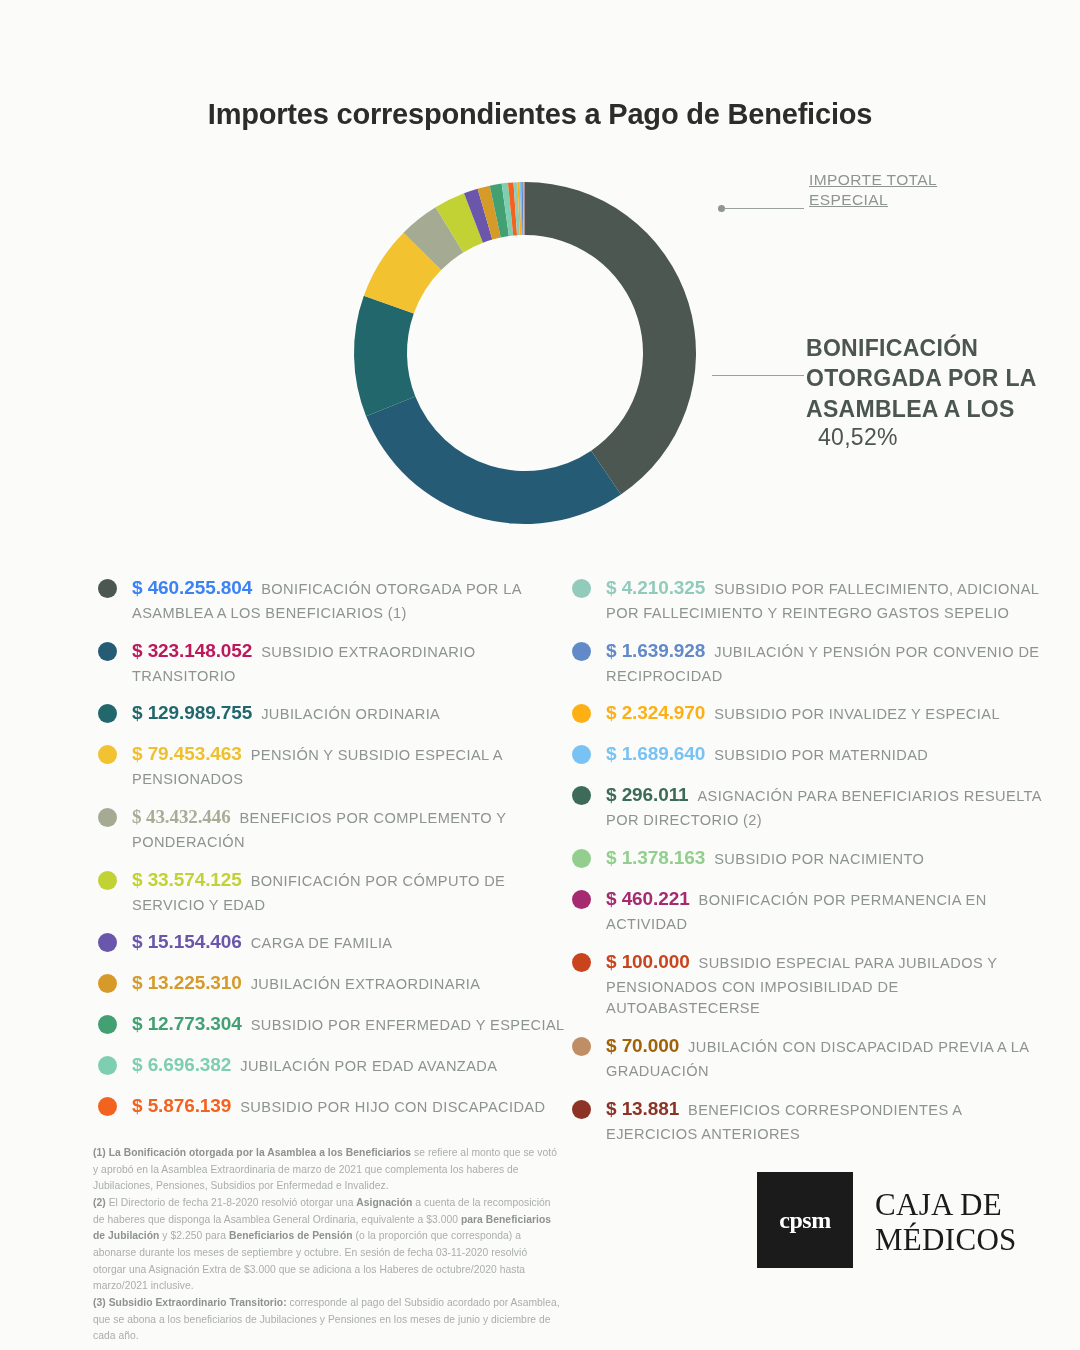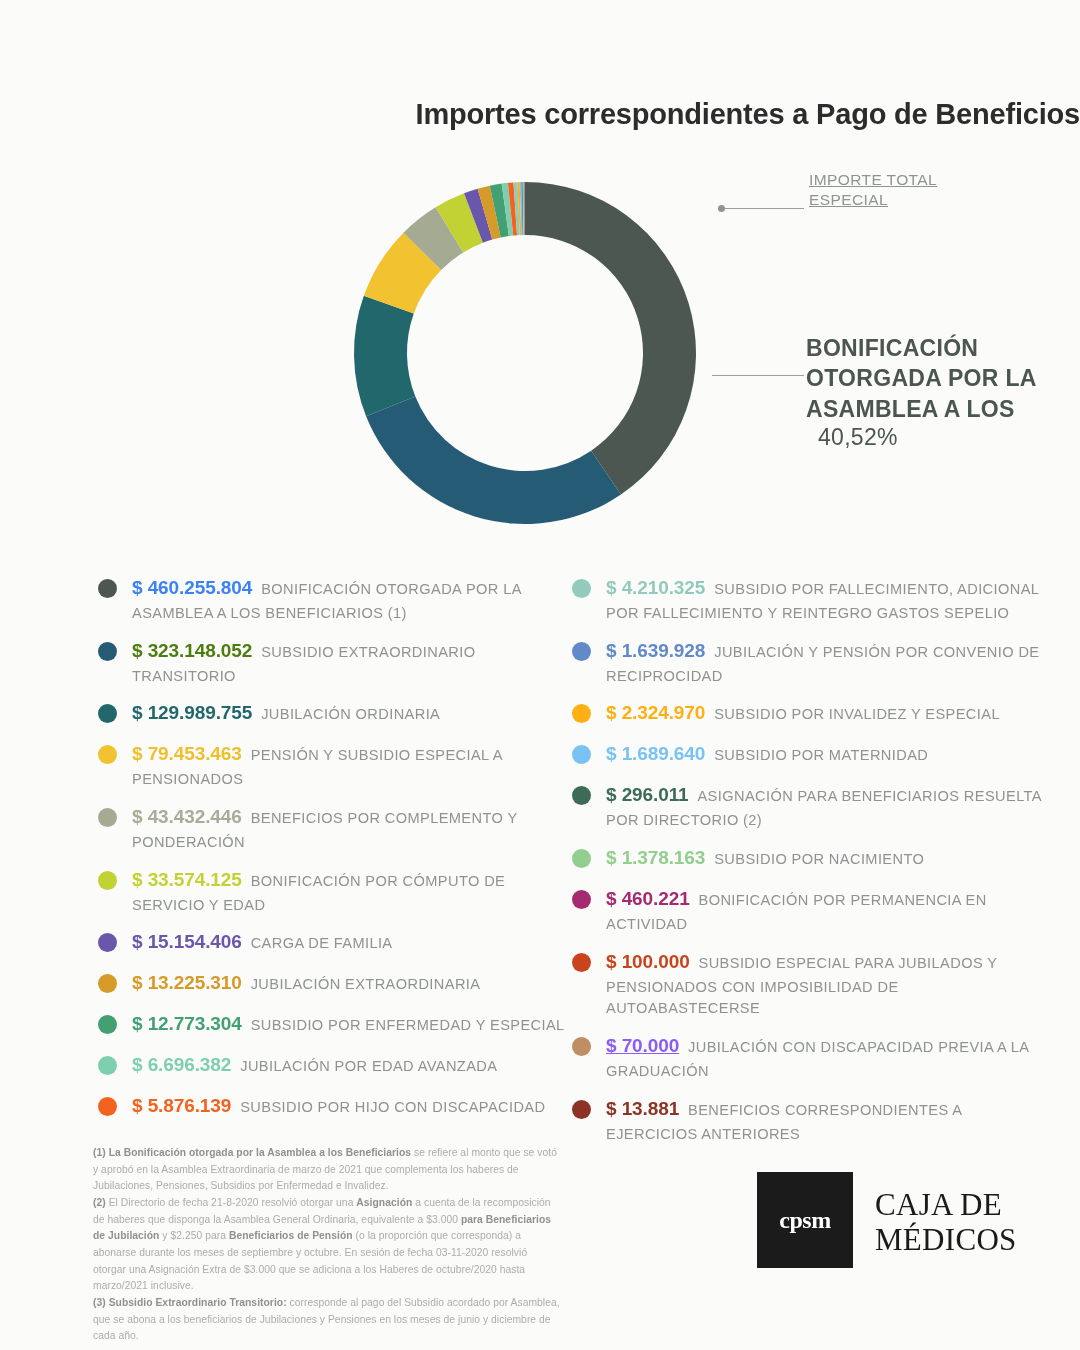--- a/index.html
+++ b/index.html
@@ -9,21 +9,21 @@
     font-family:"Liberation Sans", sans-serif;
     color:#6e7472;
     overflow:hidden;
     position:relative;
   }
   .page{position:relative;width:1080px;height:1350px;}
 
   
   .title{
     position:absolute;left:0;top:98px;width:1080px;
-    text-align:right;
+    text-align:center;
     font-size:29px;font-weight:bold;letter-spacing:-0.2px;
     color:#2c2c2c;
   }
 
   
   .donut-wrap{position:absolute;left:340px;top:168px;width:370px;height:370px;}
   .donut-svg{display:block;width:370px;height:370px;}
 
   
   .callout-line{position:absolute;background:#9aa09e;height:1px;}
@@ -141,33 +141,33 @@
   </div>
 
   <div class="legend">
     <div class="legend-col left" id="legend-left">
         <div class="leg-item">
           <span class="leg-dot" style="background: rgb(75, 87, 80);"></span>
           <div class="leg-text"><span class="leg-amt" style="color: #3b82f6;">$ 460.255.804</span><span class="leg-desc">&nbsp;&nbsp;BONIFICACIÓN OTORGADA POR LA ASAMBLEA A LOS BENEFICIARIOS (1)</span></div>
         </div>
         <div class="leg-item">
           <span class="leg-dot" style="background: rgb(37, 91, 117);"></span>
-          <div class="leg-text"><span class="leg-amt" style="color: #4d7c0f;">$ 323.148.052</span><span class="leg-desc">&nbsp;&nbsp;SUBSIDIO EXTRAORDINARIO TRANSITORIO</span></div>
+          <div class="leg-text"><span class="leg-amt" style="color: #be185d;">$ 323.148.052</span><span class="leg-desc">&nbsp;&nbsp;SUBSIDIO EXTRAORDINARIO TRANSITORIO</span></div>
         </div>
         <div class="leg-item">
           <span class="leg-dot" style="background: rgb(33, 103, 108);"></span>
           <div class="leg-text"><span class="leg-amt" style="color: rgb(33, 103, 108);">$ 129.989.755</span><span class="leg-desc">&nbsp;&nbsp;JUBILACIÓN ORDINARIA</span></div>
         </div>
         <div class="leg-item">
           <span class="leg-dot" style="background: rgb(242, 194, 48);"></span>
           <div class="leg-text"><span class="leg-amt" style="color: rgb(240, 191, 44);">$ 79.453.463</span><span class="leg-desc">&nbsp;&nbsp;PENSIÓN Y SUBSIDIO ESPECIAL A PENSIONADOS</span></div>
         </div>
         <div class="leg-item">
           <span class="leg-dot" style="background: rgb(165, 171, 147);"></span>
-          <div class="leg-text"><span class="leg-amt" style="color: rgb(167, 173, 150);">$ 43.432.446</span><span class="leg-desc">&nbsp;&nbsp;BENEFICIOS POR COMPLEMENTO Y PONDERACIÓN</span></div>
+          <div class="leg-text"><span class="leg-amt" style="color: rgb(167, 173, 150); font-family: Liberation Serif, serif;">$ 43.432.446</span><span class="leg-desc">&nbsp;&nbsp;BENEFICIOS POR COMPLEMENTO Y PONDERACIÓN</span></div>
         </div>
         <div class="leg-item">
           <span class="leg-dot" style="background: rgb(194, 210, 52);"></span>
           <div class="leg-text"><span class="leg-amt" style="color: rgb(194, 210, 52);">$ 33.574.125</span><span class="leg-desc">&nbsp;&nbsp;BONIFICACIÓN POR CÓMPUTO DE SERVICIO Y EDAD</span></div>
         </div>
         <div class="leg-item">
           <span class="leg-dot" style="background: rgb(106, 87, 171);"></span>
           <div class="leg-text"><span class="leg-amt" style="color: rgb(106, 87, 171);">$ 15.154.406</span><span class="leg-desc">&nbsp;&nbsp;CARGA DE FAMILIA</span></div>
         </div>
         <div class="leg-item">
@@ -215,21 +215,21 @@
         <div class="leg-item">
           <span class="leg-dot" style="background: rgb(165, 42, 111);"></span>
           <div class="leg-text"><span class="leg-amt" style="color: rgb(165, 42, 111);">$ 460.221</span><span class="leg-desc">&nbsp;&nbsp;BONIFICACIÓN POR PERMANENCIA EN ACTIVIDAD</span></div>
         </div>
         <div class="leg-item">
           <span class="leg-dot" style="background: rgb(201, 68, 29);"></span>
           <div class="leg-text"><span class="leg-amt" style="color: rgb(201, 68, 29);">$ 100.000</span><span class="leg-desc">&nbsp;&nbsp;SUBSIDIO ESPECIAL PARA JUBILADOS Y PENSIONADOS CON IMPOSIBILIDAD DE AUTOABASTECERSE</span></div>
         </div>
         <div class="leg-item">
           <span class="leg-dot" style="background: rgb(192, 142, 101);"></span>
-          <div class="leg-text"><span class="leg-amt" style="color: #8b5cf6; text-decoration: underline;">$ 70.000</span><span class="leg-desc">&nbsp;&nbsp;JUBILACIÓN CON DISCAPACIDAD PREVIA A LA GRADUACIÓN</span></div>
+          <div class="leg-text"><span class="leg-amt" style="color: #a16207;">$ 70.000</span><span class="leg-desc">&nbsp;&nbsp;JUBILACIÓN CON DISCAPACIDAD PREVIA A LA GRADUACIÓN</span></div>
         </div>
         <div class="leg-item">
           <span class="leg-dot" style="background: rgb(140, 51, 38);"></span>
           <div class="leg-text"><span class="leg-amt" style="color: rgb(140, 51, 38);">$ 13.881</span><span class="leg-desc">&nbsp;&nbsp;BENEFICIOS CORRESPONDIENTES A EJERCICIOS ANTERIORES</span></div>
         </div>
       </div>
   </div>
 
   <div class="notes" id="footnotes">
       <div><b>(1) La Bonificación otorgada por la Asamblea a los Beneficiarios</b> se refiere al monto que se votó y aprobó en la Asamblea Extraordinaria de marzo de 2021 que complementa los haberes de Jubilaciones, Pensiones, Subsidios por Enfermedad e Invalidez.</div>

